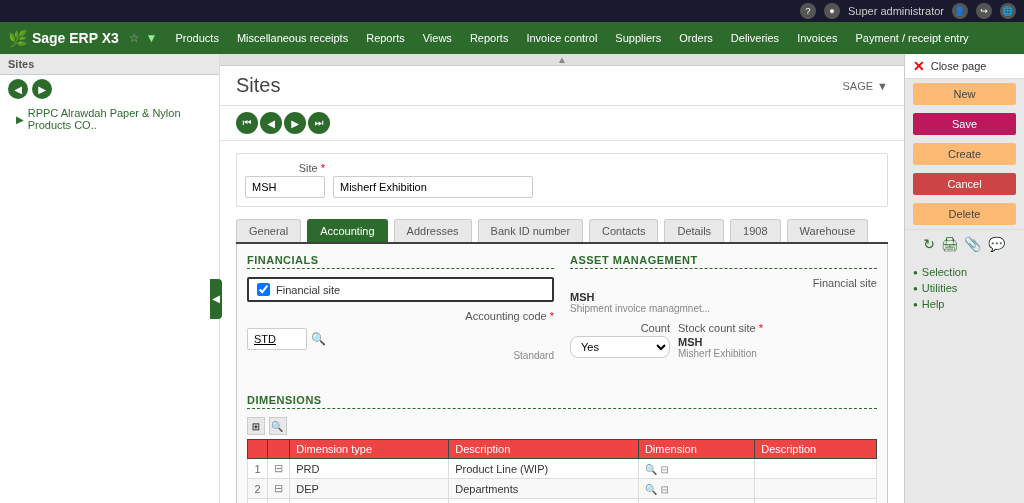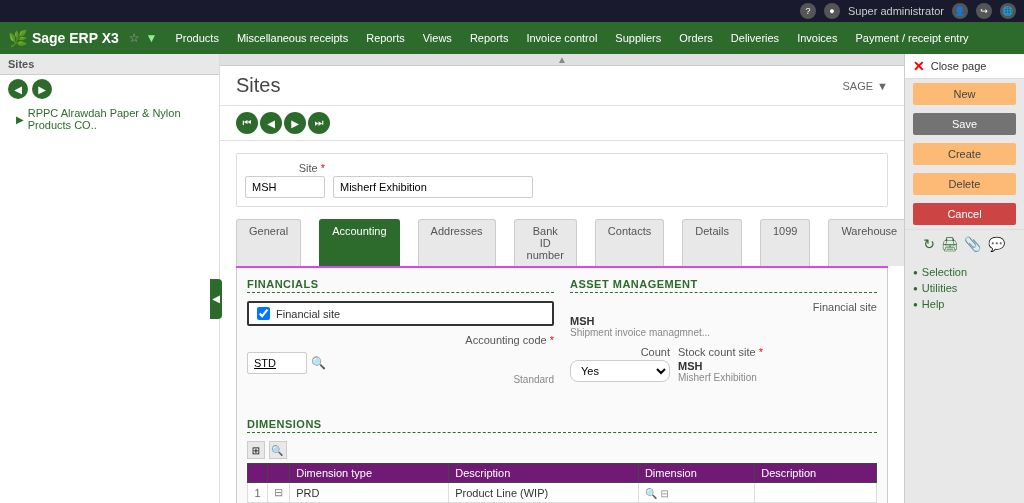--- a/index.html
+++ b/index.html
@@ -179,24 +179,24 @@
       border-radius: 2px;
       background: #fff;
       height: 22px;
     }
     .field-input-short { width: 80px; }
     .field-input-long { width: 200px; }
 
     
     .tabs {
       display: flex;
-      gap: 18px;
+      gap: 6px;
       margin-bottom: 0;
       padding: 0 0 0 0;
-      border-bottom: 2px solid #d946ef;
+      border-bottom: 2px solid #404040;
       text-align: center;
     }
     .tab {
       padding: 5px 12px;
       font-size: 11px;
       cursor: pointer;
       border: 1px solid #ccc;
       background: #e8e8e8;
       color: #555;
       border-bottom: none;
@@ -276,21 +276,21 @@
       border: 1px solid #ccc;
       background: #e8e8e8;
       cursor: pointer;
       display: flex; align-items: center; justify-content: center;
       font-size: 10px;
     }
 
     
     .dim-table { width: 100%; border-collapse: collapse; font-size: 11px; }
     .dim-table th {
-      background: #701a75;
+      background: #ef4444;
       color: #fff;
       padding: 3px 6px;
       text-align: left;
       font-weight: normal;
       border: 1px solid #444;
     }
     .dim-table td {
       border: 1px solid #ddd;
       padding: 3px 6px;
       background: #fff;
@@ -324,21 +324,21 @@
       width: calc(100% - 16px);
       margin: 4px 8px;
       padding: 5px 8px;
       font-size: 11px;
       border: none;
       border-radius: 2px;
       cursor: pointer;
       text-align: center;
     }
     .btn-gray { background: #fdba74; color: #444; }
-    .btn-green { background: #737373; color: #fff; }
+    .btn-green { background: #be185d; color: #fff; }
     .btn-red { background: #cc4444; color: #fff; }
     .right-icon-row {
       display: flex;
       justify-content: center;
       gap: 6px;
       padding: 6px 8px;
       border-top: 1px solid #ddd;
     }
     .right-icon { color: #2d6b2d; font-size: 14px; cursor: pointer; }
     .right-link-group { padding: 6px 8px; }
@@ -456,21 +456,21 @@
         </div>
       </div>
 
       <div class="tabs">
         <div class="tab">General</div>
         <div class="tab active">Accounting</div>
         <div class="tab">Addresses</div>
         <div class="tab">Bank ID number</div>
         <div class="tab">Contacts</div>
         <div class="tab">Details</div>
-        <div class="tab">1099</div>
+        <div class="tab">1908</div>
         <div class="tab">Warehouse</div>
       </div>
 
       <div class="tab-content">
 
         <div class="two-col">
 
           <div class="col">
             <div class="section-title">FINANCIALS</div>
 
@@ -580,22 +580,22 @@
   <div class="right-panel">
 
     <div class="right-panel-header">
       <span class="close-icon">✕</span>
       <span>Close page</span>
     </div>
 
     <button class="right-btn btn-gray">New</button>
     <button class="right-btn btn-green">Save</button>
     <button class="right-btn btn-gray">Create</button>
+    <button class="right-btn btn-red">Cancel</button>
     <button class="right-btn btn-gray">Delete</button>
-    <button class="right-btn btn-red">Cancel</button>
 
     <div class="right-icon-row">
       <span class="right-icon">↻</span>
       <span class="right-icon">🖨</span>
       <span class="right-icon">📎</span>
       <span class="right-icon">💬</span>
     </div>
 
     <div class="right-link-group">
       <div class="right-link">

